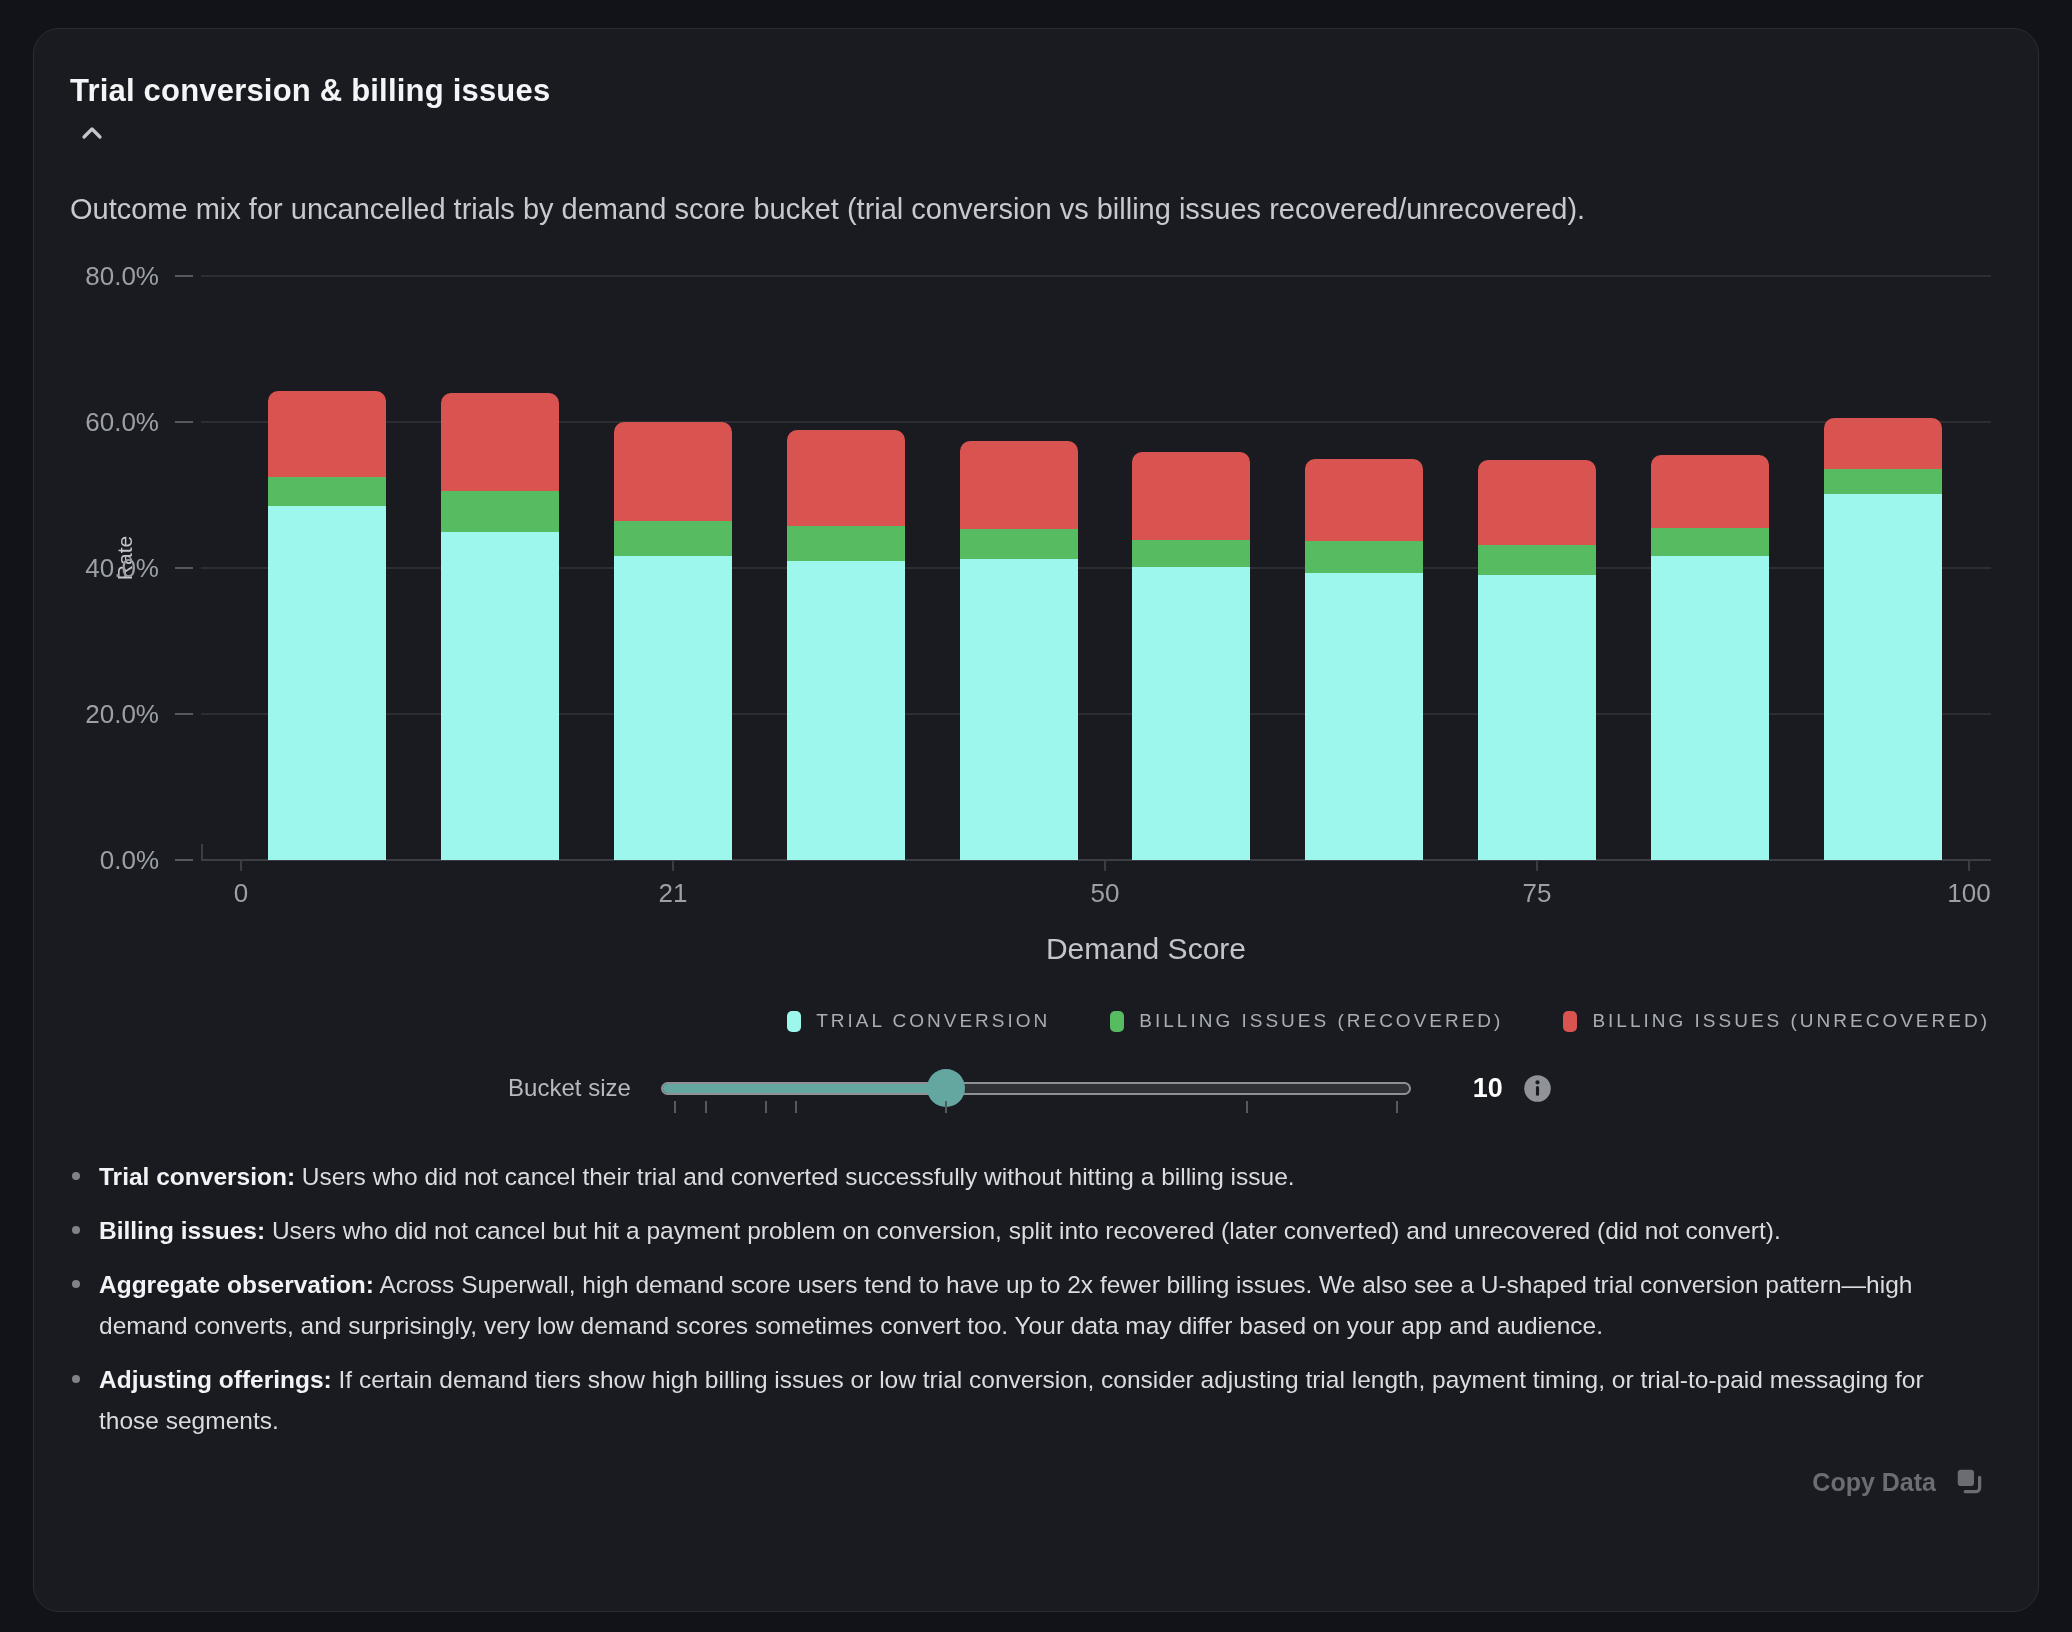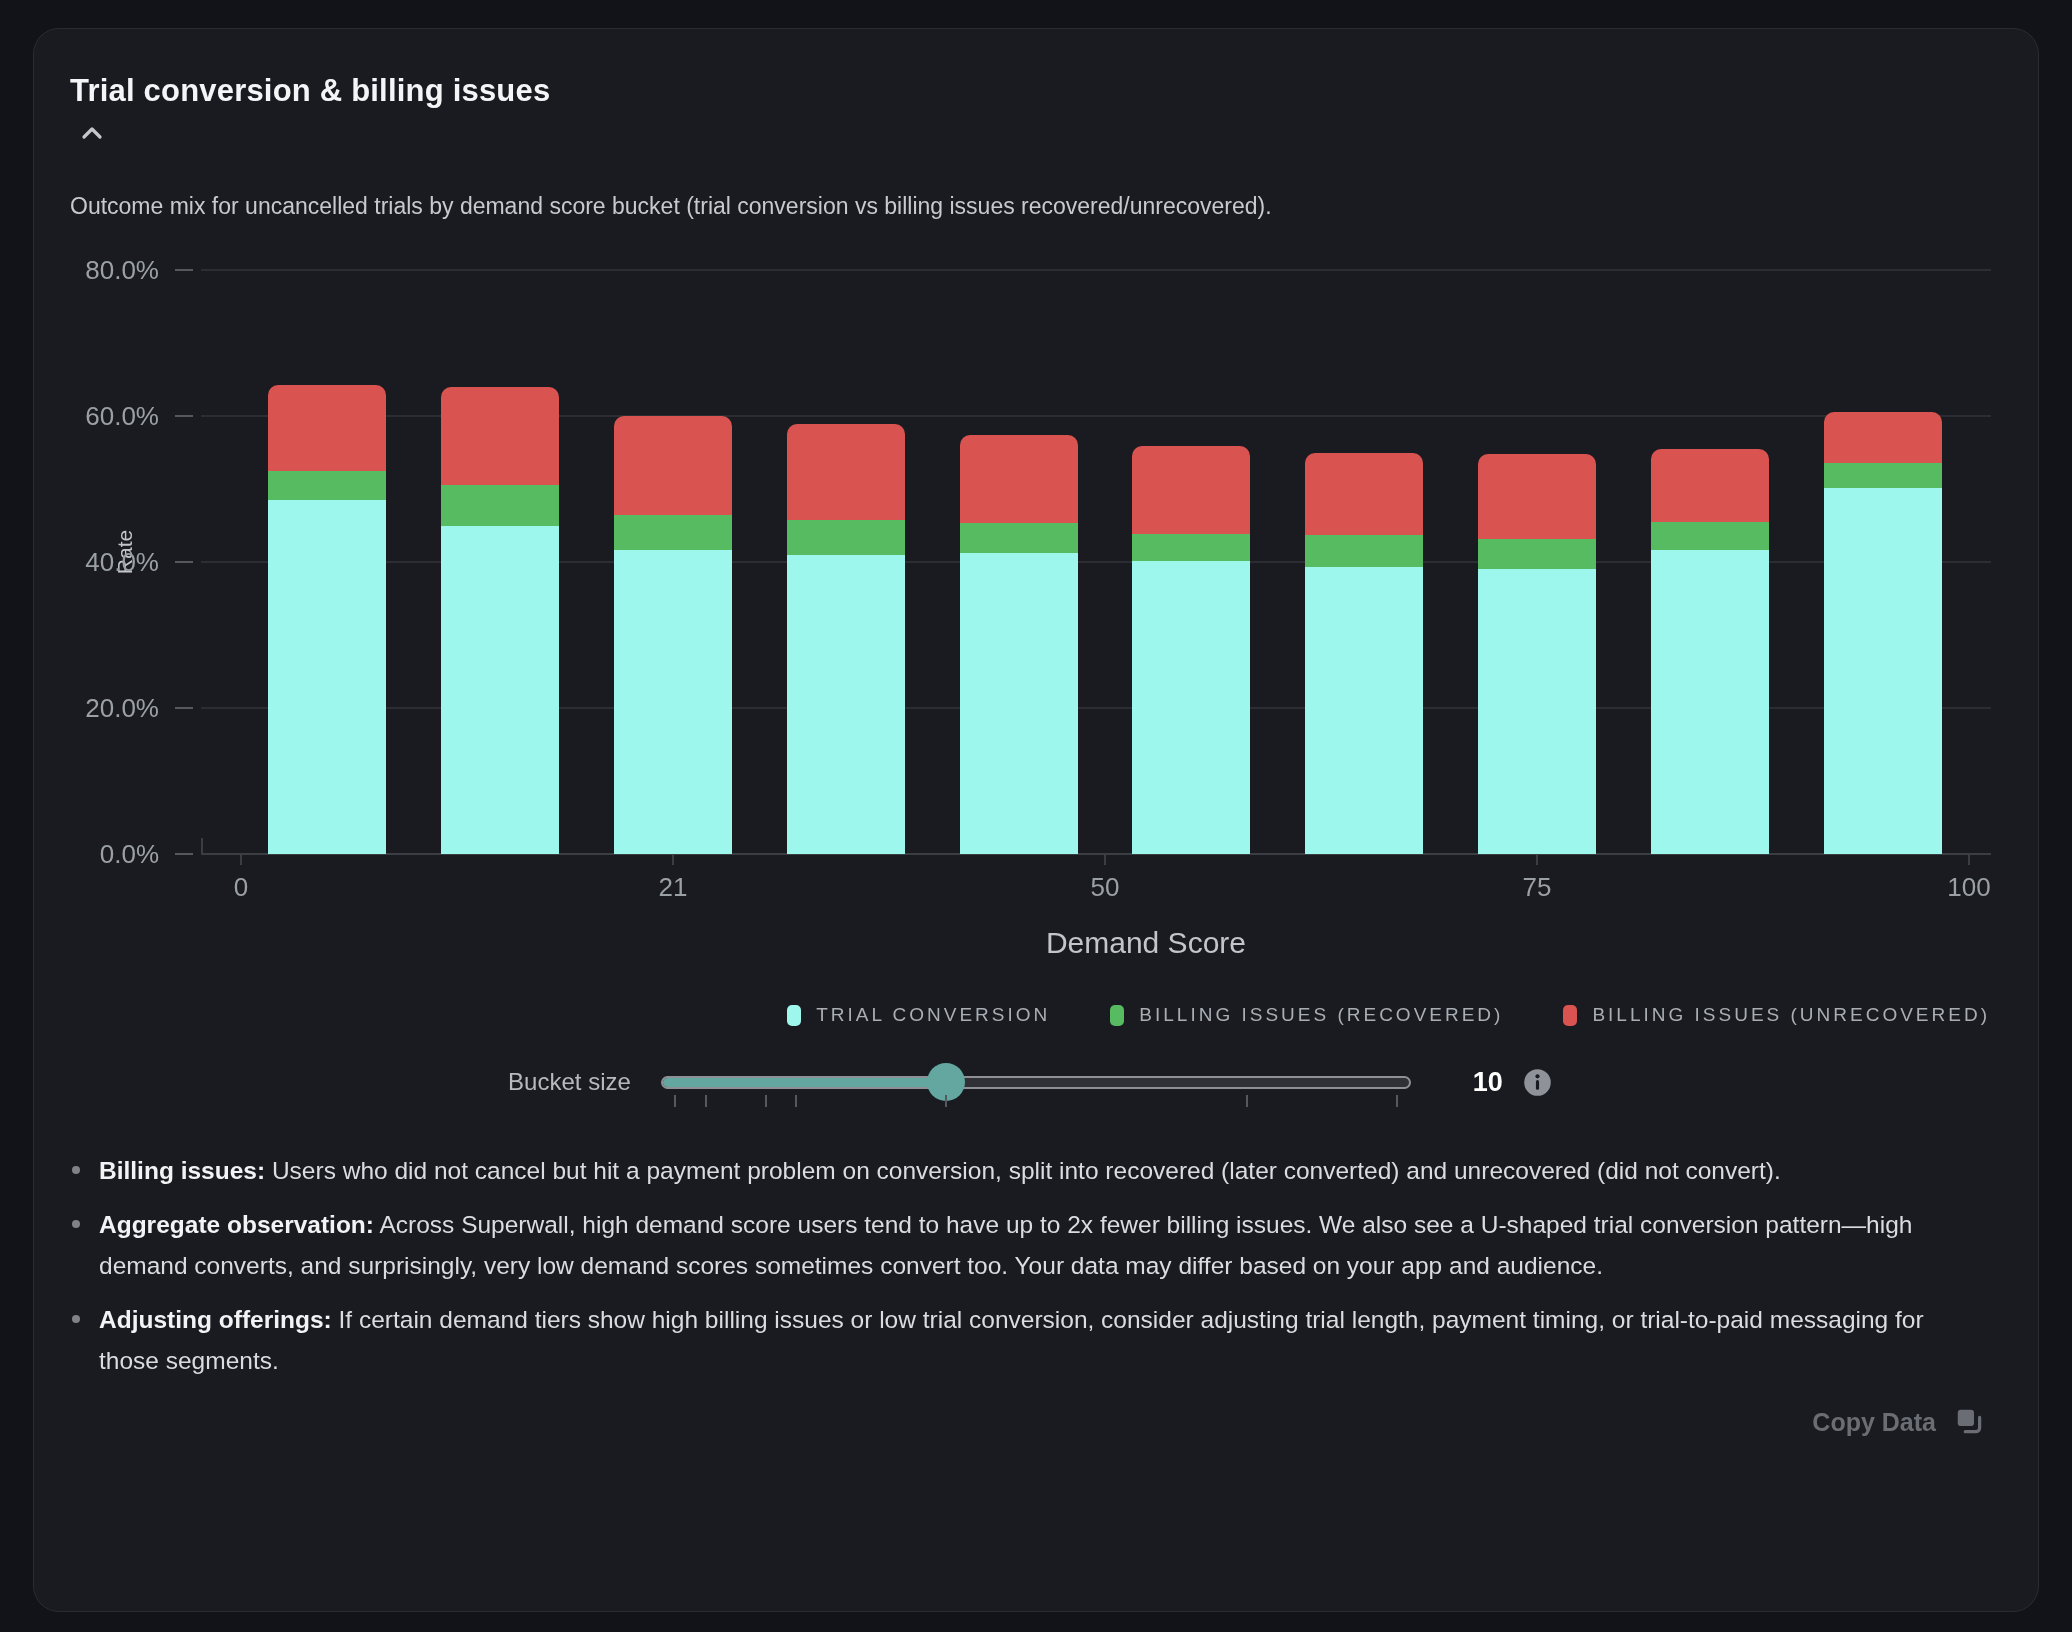--- a/index.html
+++ b/index.html
@@ -11,21 +11,21 @@
   }
   .card{
     position:absolute;left:33px;top:28px;width:2006px;height:1584px;
     box-sizing:border-box;background:#1a1b20;border:1px solid #2a2c31;
     border-radius:26px;padding:0 48px 0 36px;
   }
   
   .hdr{display:flex;justify-content:space-between;align-items:flex-start;padding-top:44px;flex-direction:column;}
   .title{margin:0;font-size:31px;font-weight:600;color:#f4f5f7;letter-spacing:.2px;}
   .collapse-btn{background:none;border:none;padding:6px;margin-top:2px;cursor:pointer;line-height:0;}
-  .subtitle{margin:38px 0 0 0;font-size:23px;font-weight:400;color:#c6c9ce;}
+  .subtitle{margin:38px 0 0 0;font-size:29px;font-weight:400;color:#c6c9ce;}
   
   .plot{position:relative;margin:50px 0 0 131px;width:1790px;height:584px;}
   .gridline{position:absolute;left:0;width:100%;height:2px;background:#2b2d32;}
   .gridline.baseline{background:#3a3d42;}
   .y-tick-label{position:absolute;left:-142px;width:100px;text-align:right;
     font-size:26px;color:#9ba0a7;line-height:26px;}
   .y-tick-dash{position:absolute;left:-26px;width:18px;height:2px;background:#55585d;}
   .y-axis-title{position:absolute;left:-116px;top:270px;transform:rotate(-90deg);
     transform-origin:center;font-size:21px;color:#c2c5ca;width:80px;text-align:center;}
   .axis-stub{position:absolute;left:0;bottom:0;width:2px;height:16px;background:#3a3d42;}
@@ -212,20 +212,21 @@
         <svg width="29" height="29" viewBox="0 0 24 24">
           <circle cx="12" cy="12" r="11" fill="#8f9298"></circle>
           <circle cx="12" cy="6.9" r="1.7" fill="#1a1b20"></circle>
           <rect x="10.7" y="10" width="2.6" height="8" rx="1.3" fill="#1a1b20"></rect>
         </svg>
       </span>
     </button>
   </div>
 
   <ul class="notes" id="notes">
+      <li><b>Trial conversion:</b> Users who did not cancel their trial and converted successfully without hitting a billing issue.</li>
       <li><b>Billing issues:</b> Users who did not cancel but hit a payment problem on conversion, split into recovered (later converted) and unrecovered (did not convert).</li>
       <li><b>Aggregate observation:</b> Across Superwall, high demand score users tend to have up to 2x fewer billing issues. We also see a U-shaped trial conversion pattern—high demand converts, and surprisingly, very low demand scores sometimes convert too. Your data may differ based on your app and audience.</li>
       <li><b>Adjusting offerings:</b> If certain demand tiers show high billing issues or low trial conversion, consider adjusting trial length, payment timing, or trial-to-paid messaging for those segments.</li>
     </ul>
 
   <div class="footer">
     <button class="copy-btn">
       <span class="copy-label">Copy Data</span>
       <span>
         <svg width="30" height="30" viewBox="0 0 24 24">

